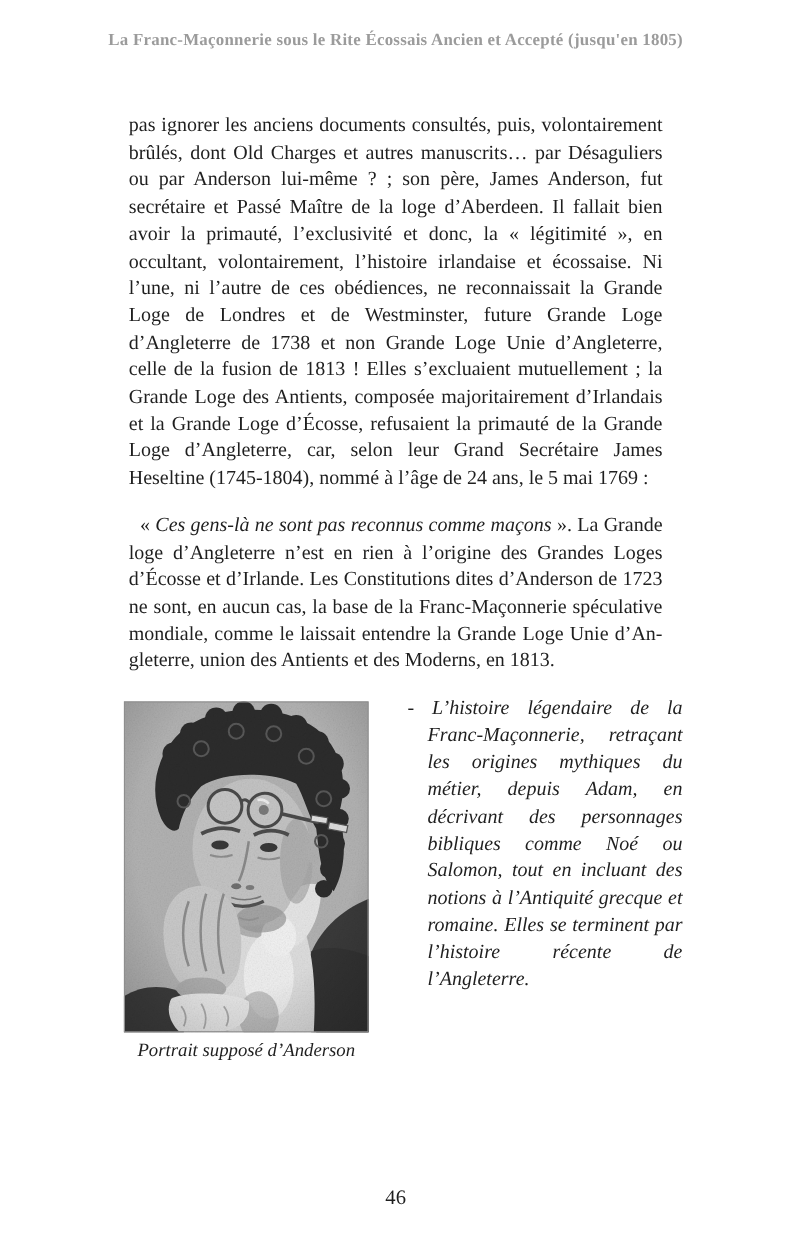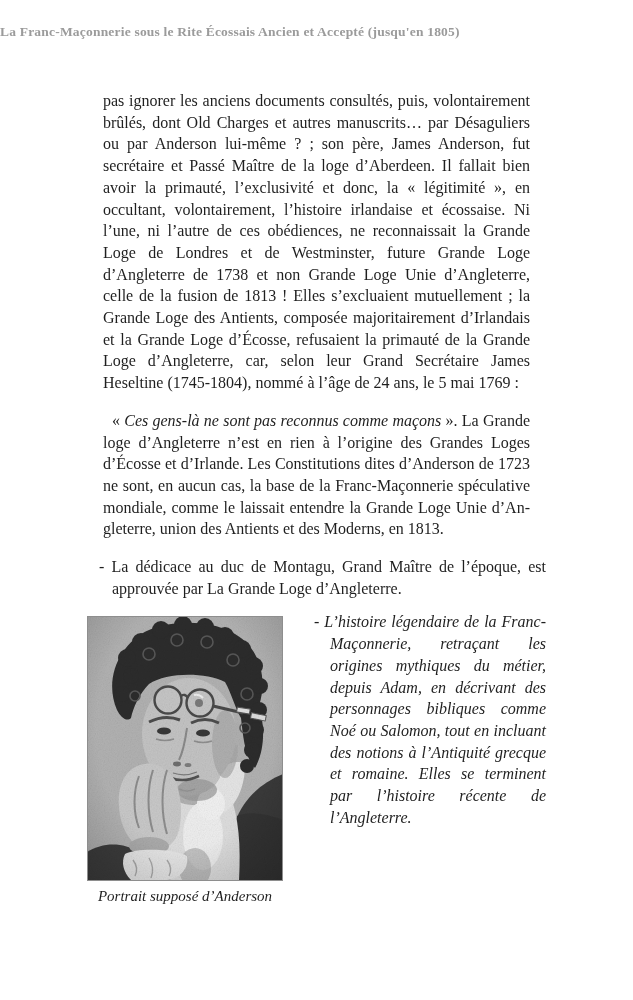--- a/index.html
+++ b/index.html
@@ -10,20 +10,21 @@
     background: #ffffff;
     overflow: hidden;
     font-family: "Liberation Serif", "DejaVu Serif", serif;
     color: #1f1f1f;
   }
   .running-header {
     position: absolute;
     top: 24px;
     left: 0;
     width: 100%;
+    text-align: center;
     font-size: 13.5px;
     font-weight: bold;
     letter-spacing: 0.2px;
     color: #9b9b9b;
   }
   .body-text {
     position: absolute;
     top: 74px;
     left: 87px;
     width: 459px;
@@ -37,21 +38,21 @@
   .hang-wide {
     padding-left: 25px;
     text-indent: -13px;
   }
   .figure-row {
     display: flex;
     align-items: flex-start;
     margin-top: 12px;
   }
   .figure-row figure {
-    margin: 0;
+    margin: 12px;
     flex: 0 0 196px;
     width: 196px;
     margin-right: 26px;
     margin-top: 5px;
   }
   .portrait-svg { display: block; }
   figcaption {
     margin-top: 6px;
     text-align: center;
     font-style: italic;
@@ -82,21 +83,20 @@
 
   <div class="running-header">La Franc-Maçonnerie sous le Rite Écossais Ancien et Accepté (jusqu'en 1805)</div>
 
   <div class="body-text">
 
     <p>pas ignorer les anciens documents consultés, puis, volontairement brûlés, dont Old Charges et autres manuscrits… par Désaguliers ou par Anderson lui-même&nbsp;?&nbsp;; son père, James Anderson, fut secré­taire et Passé Maître de la loge d’Aberdeen. Il fallait bien avoir la primauté, l’exclusivité et donc, la «&nbsp;légitimité&nbsp;», en occultant, volon­tairement, l’histoire irlandaise et écossaise. Ni l’une, ni l’autre de ces obédiences, ne reconnaissait la Grande Loge de Londres et de Westminster, future Grande Loge d’Angleterre de 1738 et non Grande Loge Unie d’Angleterre, celle de la fusion de 1813&nbsp;! Elles s’excluaient mutuellement&nbsp;; la Grande Loge des Antients, composée majoritairement d’Irlandais et la Grande Loge d’Écosse, refusaient la primauté de la Grande Loge d’Angleterre, car, selon leur Grand Secrétaire James Heseltine (1745-1804), nommé à l’âge de 24 ans, le 5 mai 1769&nbsp;:</p>
 
     <p class="indent"><span>«&nbsp;</span><span class="quote-italic">Ces gens-là ne sont pas reconnus comme maçons</span><span>&nbsp;». </span><span>La Grande loge d’Angleterre n’est en rien à l’origine des Grandes Loges d’Écosse et d’Irlande. Les Constitutions dites d’Anderson de 1723 ne sont, en aucun cas, la base de la Franc-Maçonnerie spécu­lative mondiale, comme le laissait entendre la Grande Loge Unie d’An­gleterre, union des Antients et des Moderns, en 1813.</span></p>
 
 
-    <div class="hang-wide">-&nbsp;La dédicace au duc de Montagu, Grand Maître de l’époque, est approuvée par La Grande Loge d’Angleterre.</div>
 
     <div class="figure-row">
 
       <figure>
         <svg class="portrait-svg" width="196" height="265" viewBox="0 0 196 265" xmlns="http://www.w3.org/2000/svg">
           <defs>
             <filter id="grain" x="0%" y="0%" width="100%" height="100%">
               <feTurbulence type="fractalNoise" baseFrequency="0.85" numOctaves="2" stitchTiles="stitch"></feTurbulence>
               <feColorMatrix type="saturate" values="0"></feColorMatrix>
             </filter>
@@ -210,14 +210,15 @@
       </figure>
 
       <div class="fig-col">
         <div class="hang-narrow">-&nbsp;L’histoire légendaire de la Franc-Maçonnerie, retraçant les origines mythiques du métier, depuis Adam, en décrivant des personnages bibliques comme Noé ou Salomon, tout en incluant des notions à l’An­tiquité grecque et romaine. Elles se terminent par l’histoire récente de l’Angleterre.</div>
       </div>
 
     </div>
 
   </div>
 
+  <div class="page-number">46</div>
 
 </div>
 
 </body></html>

